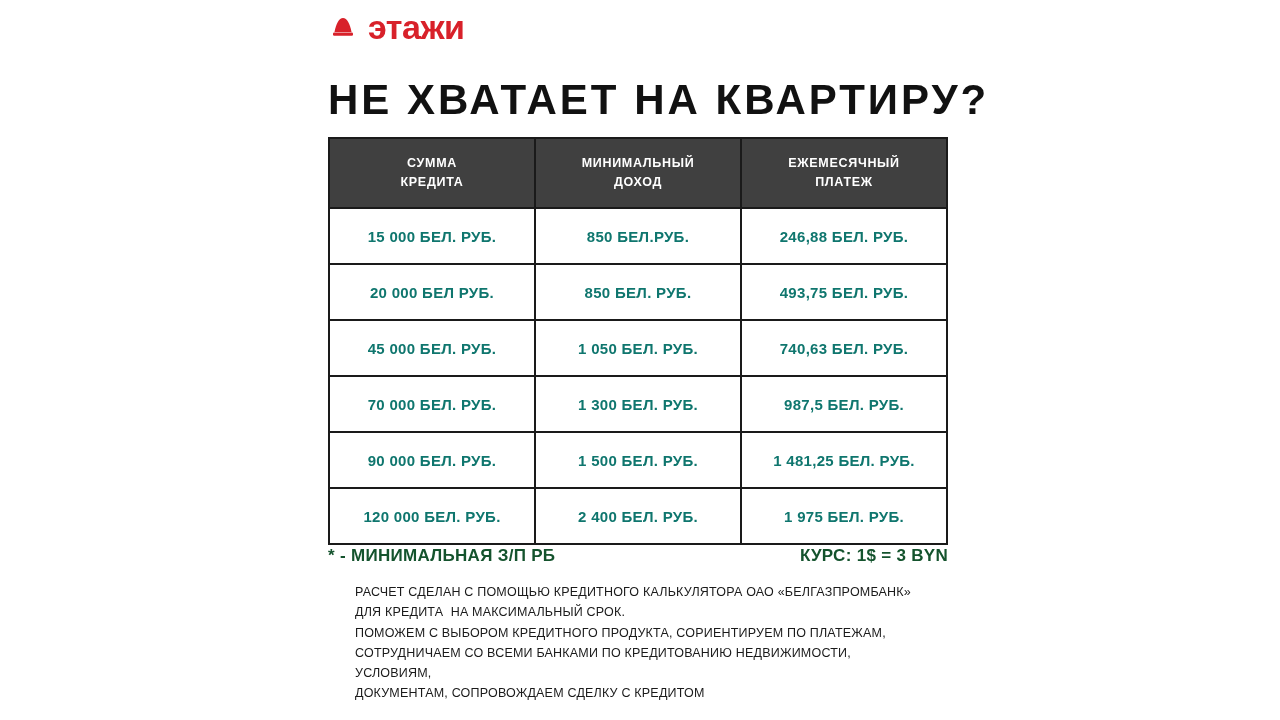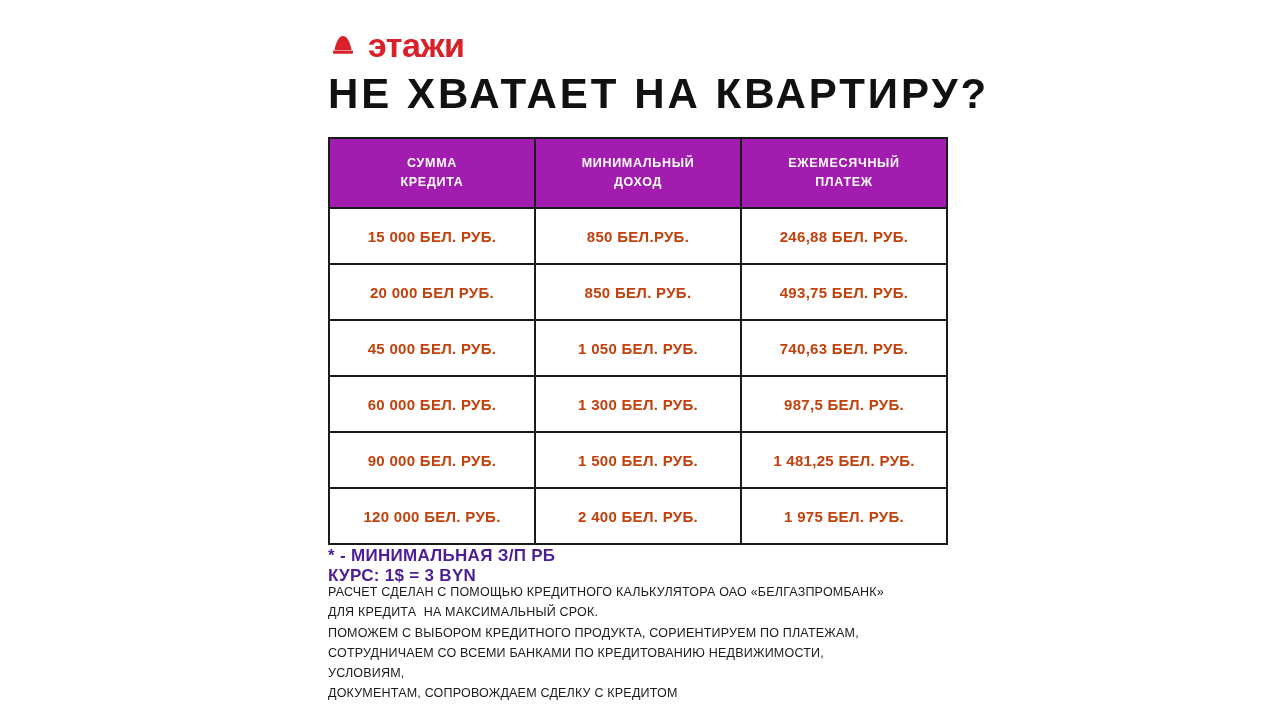--- a/index.html
+++ b/index.html
@@ -18,21 +18,21 @@
     position: relative;
     width: 1280px;
     height: 720px;
     background: #ffffff;
   }
 
   
   .logo-row {
     position: absolute;
     left: 328px;
-    top: 28px;
+    top: 10px;
     display: flex;
     align-items: center;
     gap: 10px;
   }
   .logo-mark {
     width: 30px;
     height: 30px;
     display: block;
   }
   .logo-text {
@@ -40,21 +40,21 @@
     font-weight: bold;
     color: #d8212a;
     letter-spacing: -0.5px;
     line-height: 1;
   }
 
   
   .headline {
     position: absolute;
     left: 328px;
-    top: 70px;
+    top: 76px;
     width: 620px;
     font-size: 42px;
     font-weight: bold;
     letter-spacing: 3px;
     color: #111111;
     white-space: nowrap;
   }
 
   
   .table-wrap {
@@ -68,67 +68,67 @@
     width: 620px;
     table-layout: fixed;
   }
   table.credit-table th,
   table.credit-table td {
     border: 2px solid #1a1a1a;
     text-align: center;
     vertical-align: middle;
   }
   table.credit-table th {
-    background: #a21caf;
+    background: #404040;
     color: #ffffff;
     font-size: 12.5px;
     font-weight: bold;
     letter-spacing: 0.7px;
     height: 68px;
     line-height: 1.5;
     padding: 0 6px;
   }
   table.credit-table td {
     background: #ffffff;
-    color: #c2410c;
+    color: #0f766e;
     font-size: 15px;
     font-weight: bold;
     height: 54px;
     letter-spacing: 0.3px;
     padding: 0 4px;
   }
 
   
   .note-row {
     position: absolute;
     left: 328px;
     top: 546px;
     width: 620px;
     display: flex;
     justify-content: space-between;
     align-items: baseline;
     font-size: 17px;
     font-weight: bold;
-    color: #4c1d95;
+    color: #14532d;
     letter-spacing: 0.3px;
-    flex-direction: column;
   }
 
   .fineprint {
     position: absolute;
     left: 328px;
     top: 582px;
     width: 700px;
     font-size: 12.5px;
     color: #1a1a1a;
     line-height: 1.62;
     letter-spacing: 0.2px;
   }
   .fineprint div {
     white-space: pre;
+    margin-left: 27px;
   }
 </style>
 </head>
 <body>
 
 <div class="page">
 
   <div class="logo-row">
     <svg class="logo-mark" viewBox="0 0 30 30">
       <path d="M15 6 C11 6 8 12 6.5 20 L23.5 20 C22 12 19 6 15 6 Z" fill="#d8212a"></path>
@@ -167,21 +167,21 @@
           <td>20 000 БЕЛ РУБ.</td>
           <td>850 БЕЛ. РУБ.</td>
           <td>493,75 БЕЛ. РУБ.</td>
         </tr>
         <tr>
           <td>45 000 БЕЛ. РУБ.</td>
           <td>1 050 БЕЛ. РУБ.</td>
           <td>740,63 БЕЛ. РУБ.</td>
         </tr>
         <tr>
-          <td>60 000 БЕЛ. РУБ.</td>
+          <td>70 000 БЕЛ. РУБ.</td>
           <td>1 300 БЕЛ. РУБ.</td>
           <td>987,5 БЕЛ. РУБ.</td>
         </tr>
         <tr>
           <td>90 000 БЕЛ. РУБ.</td>
           <td>1 500 БЕЛ. РУБ.</td>
           <td>1 481,25 БЕЛ. РУБ.</td>
         </tr>
         <tr>
           <td>120 000 БЕЛ. РУБ.</td>

